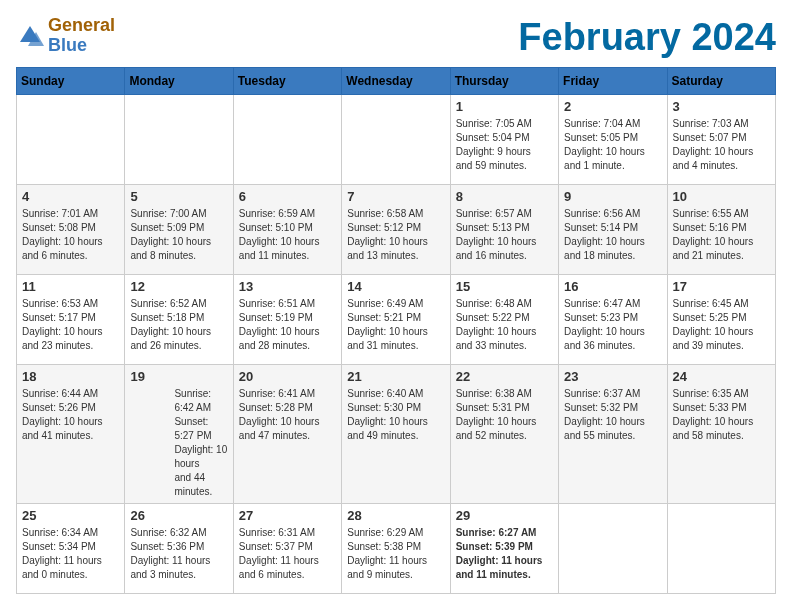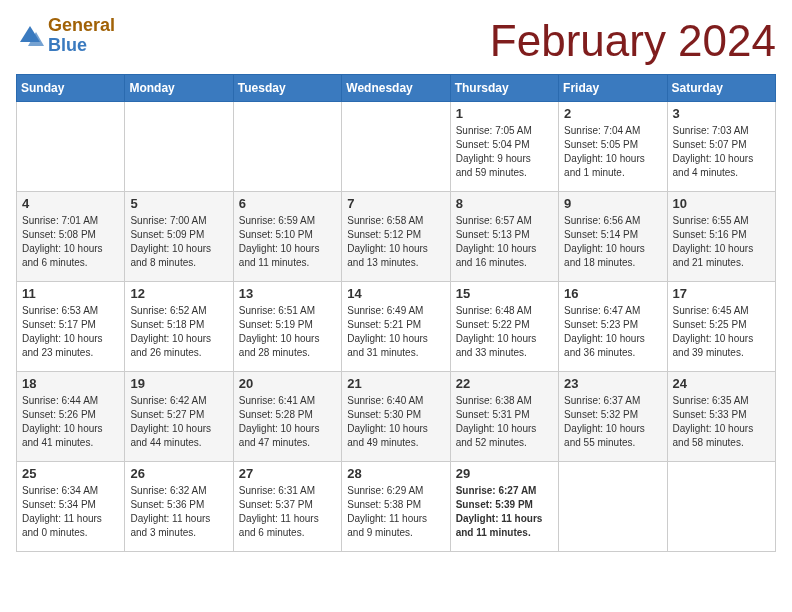--- a/index.html
+++ b/index.html
@@ -29,36 +29,36 @@
     .logo-general { color: #a16207; }
     .logo-blue { color: #3a7abf; }
     .logo-icon {
       width: 28px;
       height: 28px;
     }
     .title-area {
       text-align: right;
     }
     .main-title {
-      font-size: 44px;
-      font-weight: normal;
-      color: #7f1d1d;
+      font-size: 38px;
+      font-weight: bold;
+      color: #0369a1;
     }
     .subtitle {
       font-size: 15px;
       color: #555;
     }
     .calendar {
       width: 100%;
       border-collapse: collapse;
       font-size: 11px;
     }
     .calendar thead th {
       background-color: #3a7abf;
-      color: #ffffff;
+      color: #000000;
       padding: 6px 4px;
       text-align: left;
       font-size: 12px;
       font-weight: bold;
       border: 1px solid #2a6aaf;
     }
     .calendar tbody td {
       border: 1px solid #ccc;
       vertical-align: top;
       padding: 4px 5px;
@@ -251,21 +251,21 @@
       <tr>
         <td>
           <span class="day-number">18</span>
           <div class="day-info" style="white-space: pre-line;">Sunrise: 6:44 AM
 Sunset: 5:26 PM
 Daylight: 10 hours
 and 41 minutes.</div>
         </td>
         <td>
           <span class="day-number">19</span>
-          <div class="day-info" style="white-space: pre-line;">Sunrise: 6:42 AM
+          <div class="day-info" style="white-space: pre-line; margin-left: 44px;">Sunrise: 6:42 AM
 Sunset: 5:27 PM
 Daylight: 10 hours
 and 44 minutes.</div>
         </td>
         <td>
           <span class="day-number">20</span>
           <div class="day-info" style="white-space: pre-line;">Sunrise: 6:41 AM
 Sunset: 5:28 PM
 Daylight: 10 hours
 and 47 minutes.</div>

